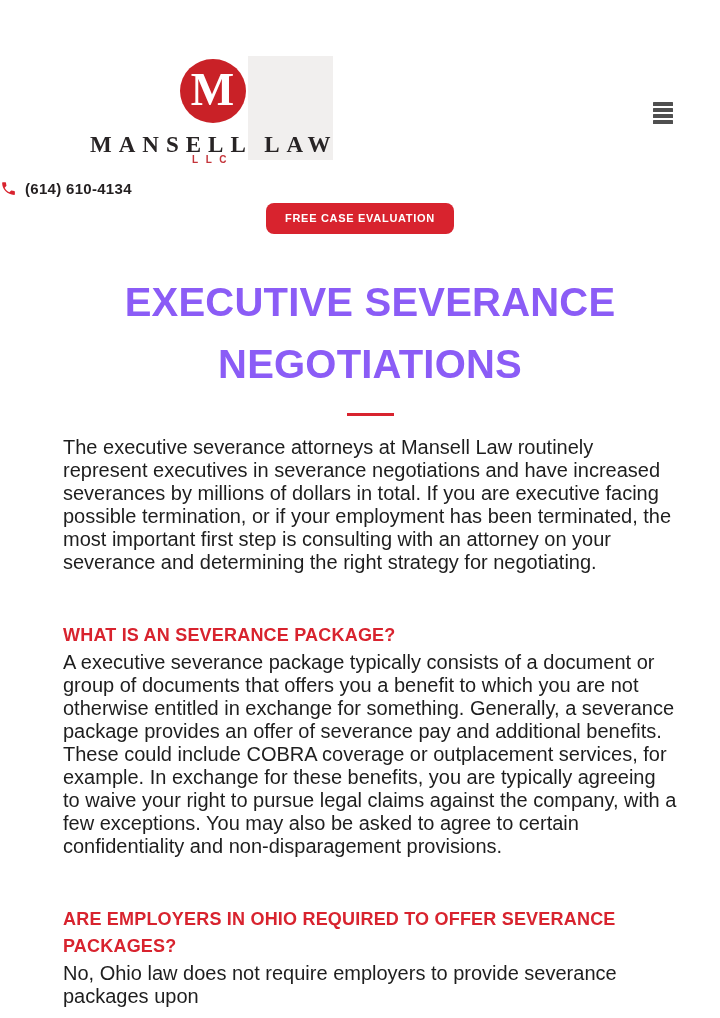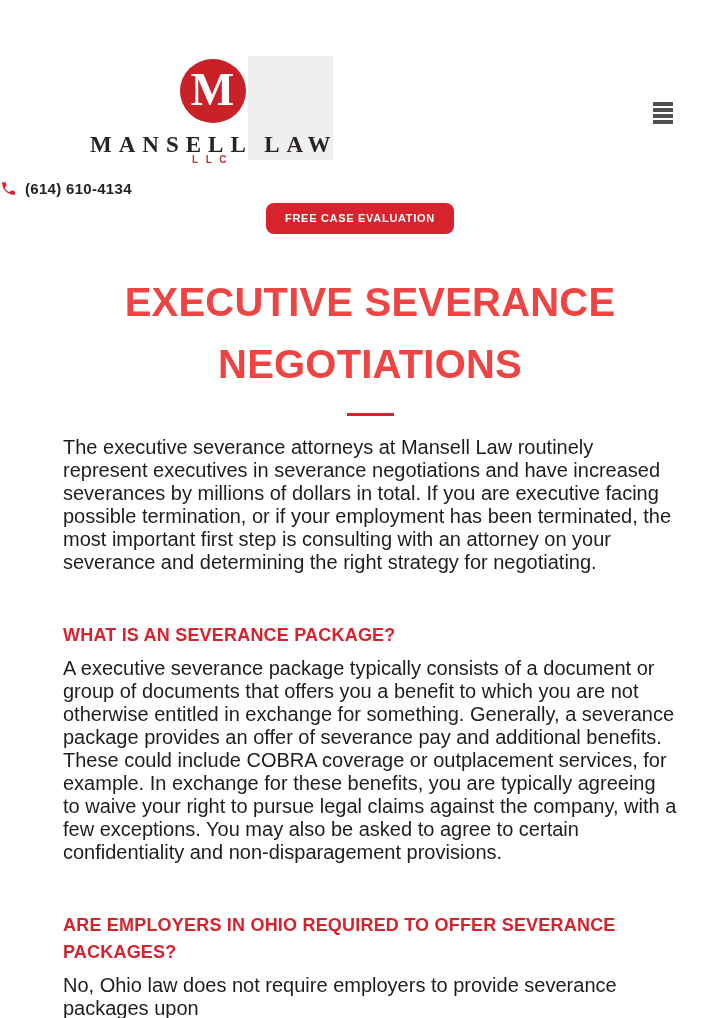--- a/index.html
+++ b/index.html
@@ -124,21 +124,21 @@
     width: 614px;
     margin-left: 63px;
     padding-bottom: 66px;
   }
   .page-title {
     margin-top: 37px;
     font-size: 40px;
     line-height: 62px;
     font-weight: bold;
     letter-spacing: 0.2px;
-    color: #ef4444;
+    color: #8b5cf6;
     text-align: center;
   }
   .title-divider {
     width: 47px; height: 3px;
     background: var(--accent-red);
     margin: 18px auto 0;
   }
   .body-paragraph {
     font-size: 20px;
     line-height: 23px;
@@ -146,21 +146,21 @@
   }
   .intro-paragraph { margin-top: 20px; }
   .section-heading {
     margin-top: 48px;
     font-size: 18px;
     line-height: 27px;
     font-weight: bold;
     letter-spacing: 0.2px;
     color: var(--accent-red);
   }
-  .section-paragraph { margin-top: 8px; }
+  .section-paragraph { margin-top: 2px; }
 </style>
 </head>
 <body>
 
 <header class="header">
   <div class="logo-artifact"></div>
 
   <div class="logo">
     <div class="logo-circle">
       <span class="logo-monogram">M</span>

